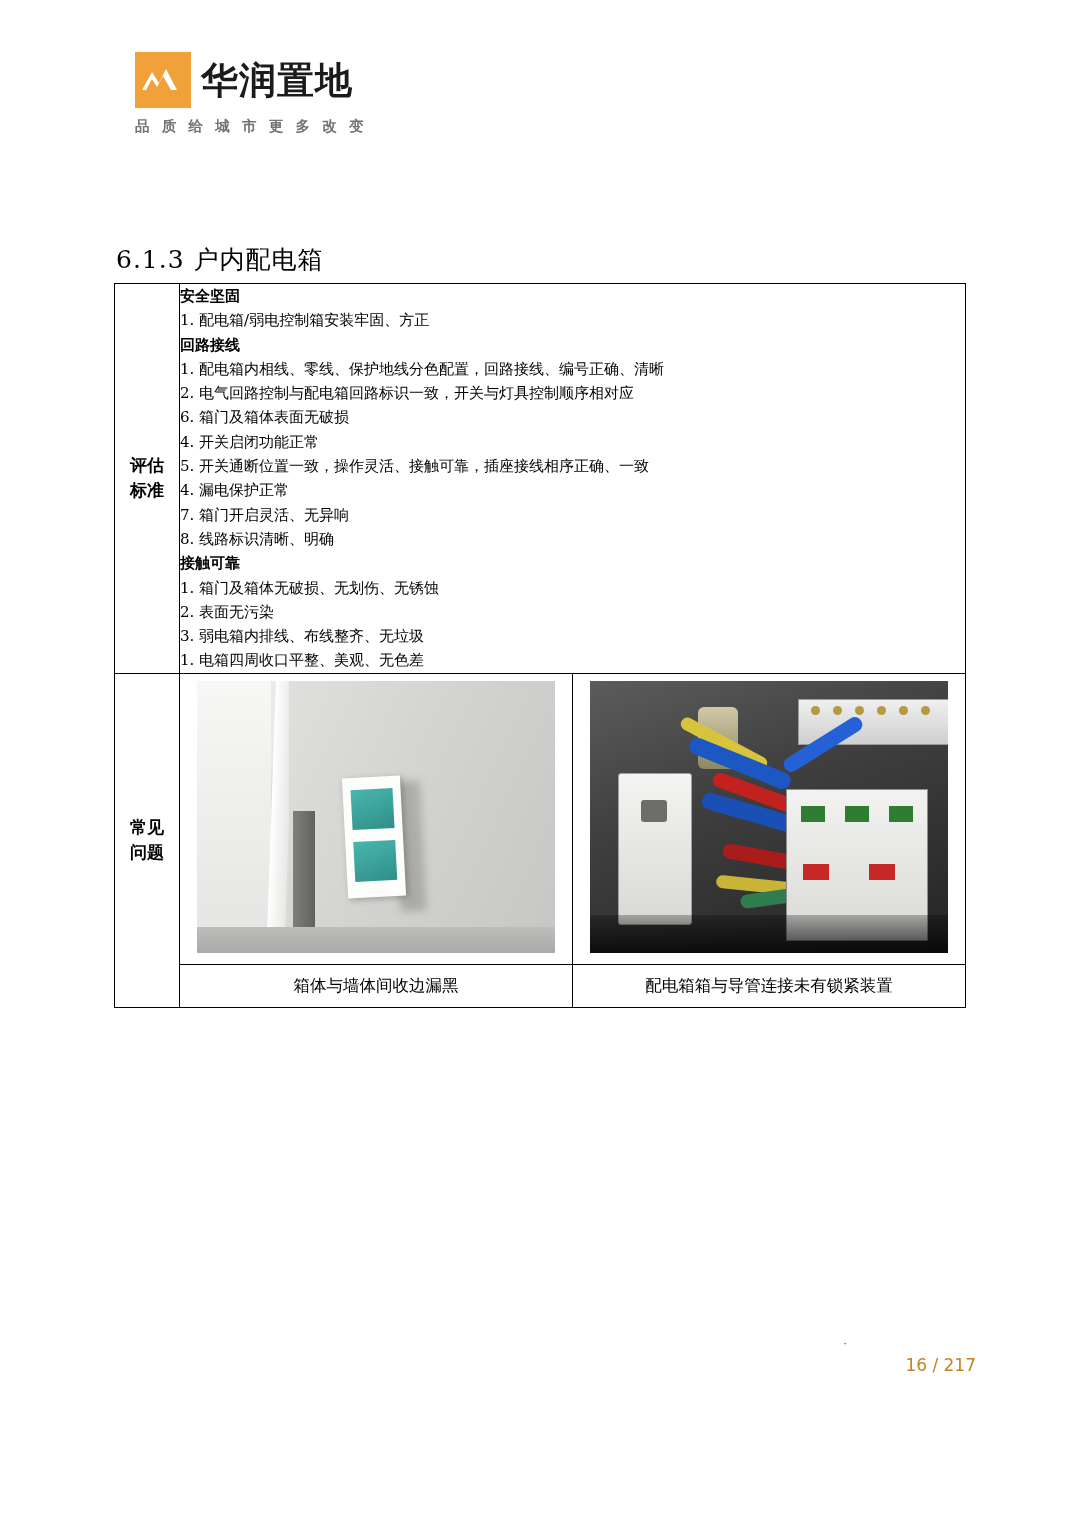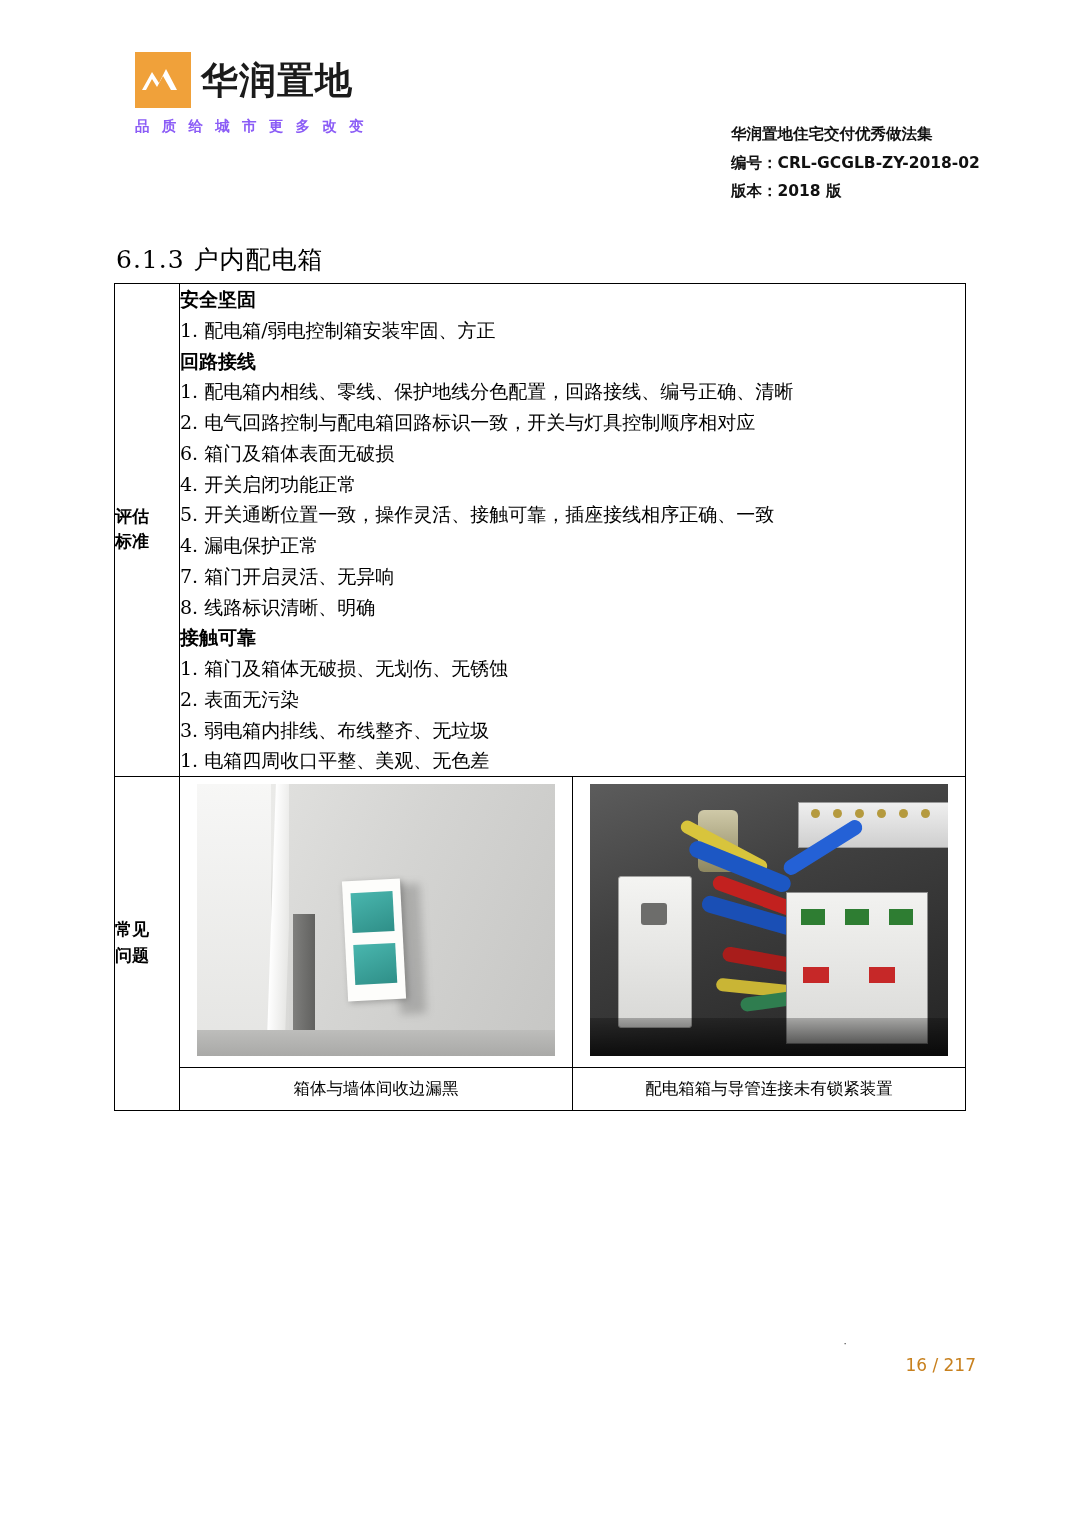--- a/index.html
+++ b/index.html
@@ -62,21 +62,21 @@
     color: #1b1b1b;
     line-height: 1;
     white-space: nowrap;
   }
   .logo-sub {
     margin-top: 9px;
     font-family: "DejaVu Sans", sans-serif;
     font-size: 14.5px;
     font-weight: bold;
     letter-spacing: 3.6px;
-    color: #8b5cf6;
+    color: #737373;
     white-space: nowrap;
   }
   .doc-meta {
     position: absolute;
     left: 700px;
     top: 68px;
     font-family: "DejaVu Sans", sans-serif;
     font-size: 15.5px;
     font-weight: bold;
     line-height: 1.85;
@@ -105,30 +105,31 @@
     border-collapse: collapse;
     table-layout: fixed;
   }
   .tbl td {
     border: 1px solid #000;
     vertical-align: middle;
     padding: 0;
   }
   .label-cell {
     width: 64px;
-    font-family: Liberation Mono, monospace;
+    text-align: center;
+    font-family: Liberation Serif, serif;
     font-size: 17px;
     font-weight: bold;
     line-height: 1.5;
     color: #000;
   }
   .criteria-cell {
     padding: 12px 14px 16px 14px;
     font-family: "DejaVu Serif", serif;
-    font-size: 19px;
+    font-size: 15px;
     line-height: 1.62;
     color: #000;
     margin-top: 40px;
   }
   .grp-head {
     font-weight: bold;
   }
   .crit-line {
     white-space: nowrap;
   }
@@ -290,25 +291,20 @@
             <rect x="0" y="0" width="56" height="56" fill="#f0a13a"></rect>
             <path d="M7 38 L17 20 L24 31 L31 17 L42 38 Z" fill="#ffffff"></path>
             <path d="M11 38 L17 27 L22 35 L28 24 L36 38 Z" fill="#f0a13a"></path>
           </svg>
         </span>
         <span class="logo-text">华润置地</span>
       </div>
       <div class="logo-sub">品 质 给 城 市 更 多 改 变</div>
     </div>
 
-    <div class="doc-meta">
-      <div>华润置地住宅交付优秀做法集</div>
-      <div>编号：CRL-GCGLB-ZY-2018-02</div>
-      <div>版本：2018 版</div>
-    </div>
   </div>
 
   <div class="section-title">6.1.3 户内配电箱</div>
 
   <table class="tbl">
     <tbody>
         <tr>
       <td class="label-cell">
         <div>评估</div>
         <div>标准</div>

